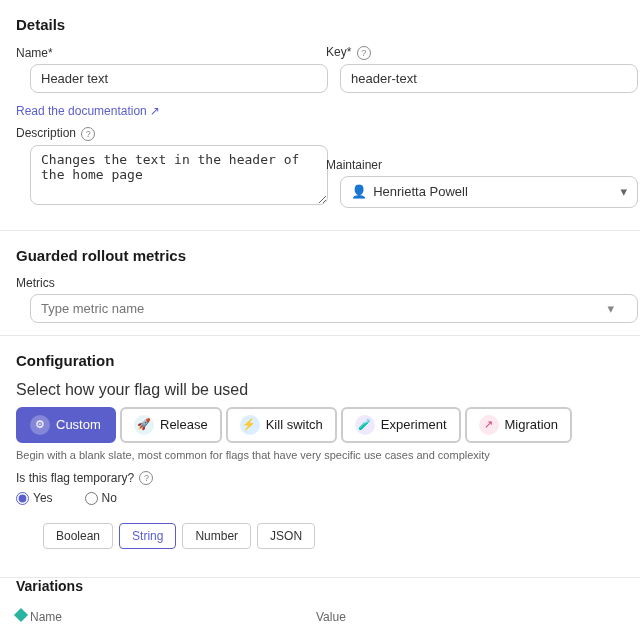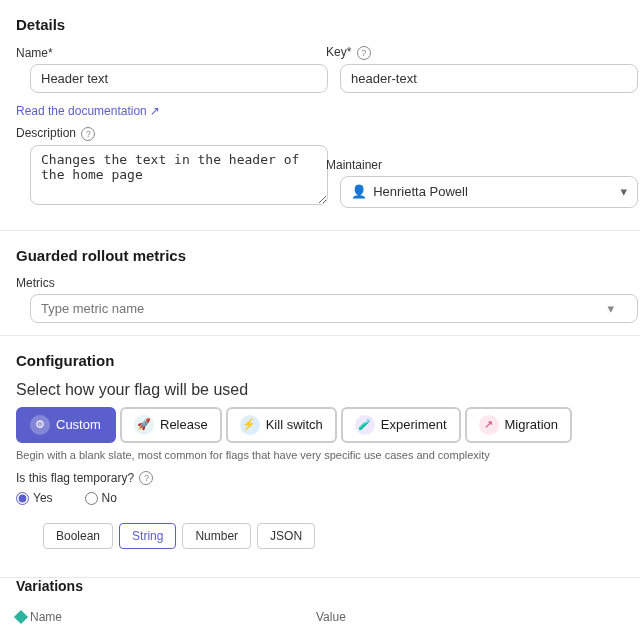--- a/index.html
+++ b/index.html
@@ -207,21 +207,20 @@
       padding-right: 12px;
     }
     .variation-value-col {
       flex: 1;
     }
     .variation-col-header {
       font-size: 12px;
       color: #666;
       margin-bottom: 4px;
       display: flex;
-      align-items: center;
       gap: 4px;
     }
     .diamond-icon {
       display: inline-block;
       width: 10px;
       height: 10px;
       background: #ccc;
       transform: rotate(45deg);
       flex-shrink: 0;
     }

